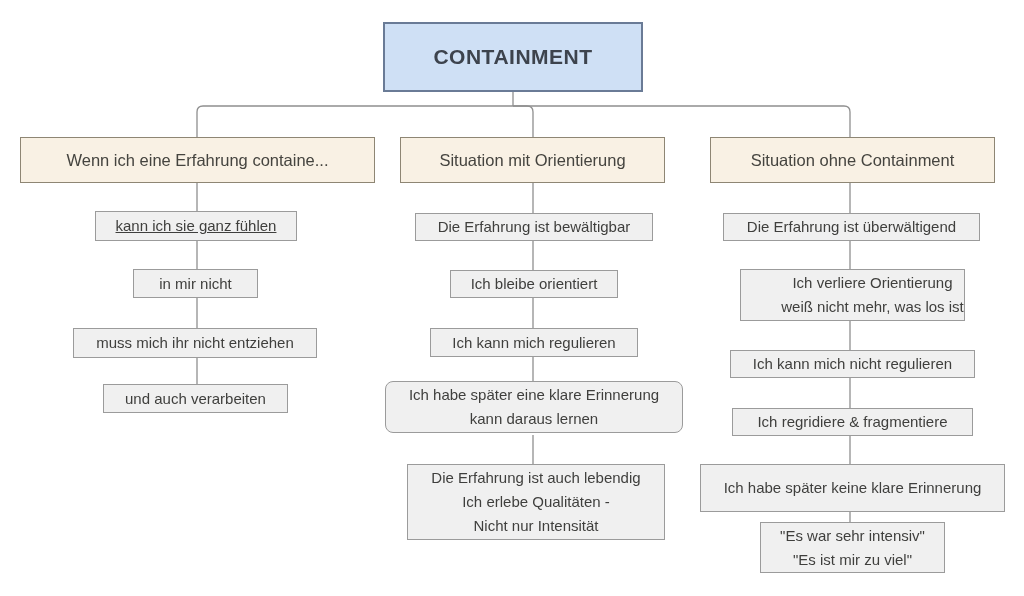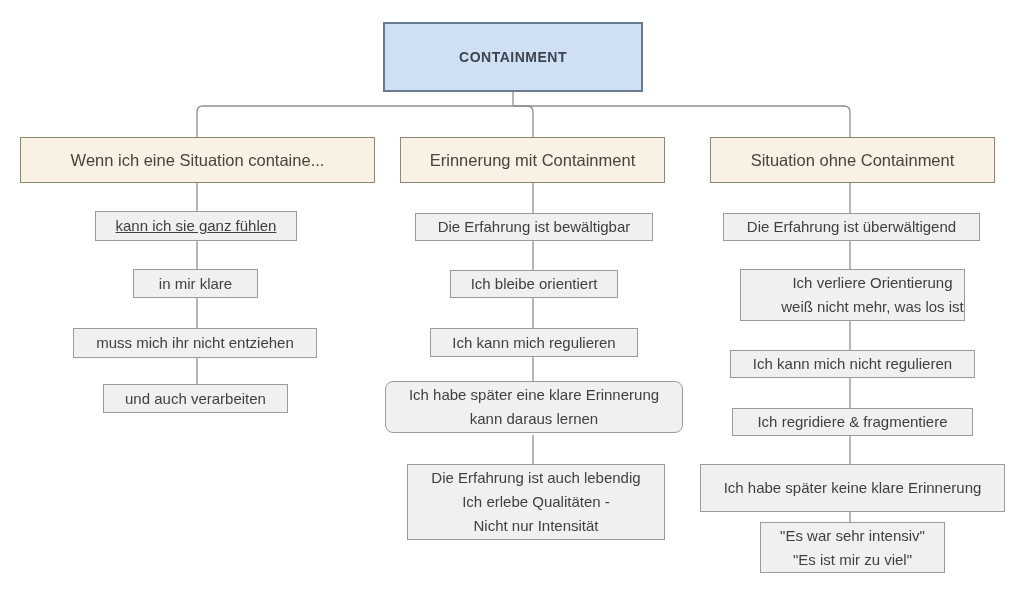--- a/index.html
+++ b/index.html
@@ -17,21 +17,21 @@
     display:flex;flex-direction:column;
     align-items:center;justify-content:center;
     text-align:center;
     box-sizing:border-box;
     white-space:nowrap;
   }
   .root{
     background:#cfe0f5;
     border:2px solid #6a7b96;
     color:#3d434d;
-    font-size:14px;
+    font-size:21px;
     font-weight:bold;
     letter-spacing:.5px;
   }
   .header{
     background:#f9f1e4;
     border:1px solid #8e8674;
     color:#45443f;
     font-size:16.5px;
   }
   .node{
@@ -73,34 +73,34 @@
     <line x1="850" y1="378" x2="850" y2="408"></line>
     <line x1="850" y1="436" x2="850" y2="464"></line>
     <line x1="850" y1="494" x2="850" y2="522"></line>
   </svg>
 
   <div class="box root" style="left:383px;top:22px;width:260px;height:70px;">
     <span>CONTAINMENT</span>
   </div>
 
   <div class="box header" style="left:20px;top:137px;width:355px;height:46px;">
-    <span>Wenn ich eine Situation containe...</span>
+    <span>Wenn ich eine Erfahrung containe...</span>
   </div>
   <div class="box header" style="left:400px;top:137px;width:265px;height:46px;">
-    <span>Erinnerung mit Containment</span>
+    <span>Situation mit Orientierung</span>
   </div>
   <div class="box header" style="left:710px;top:137px;width:285px;height:46px;">
     <span>Situation ohne Containment</span>
   </div>
 
   <div class="box node" style="left:95px;top:211px;width:202px;height:30px;text-decoration:underline;">
     <span>kann ich sie ganz fühlen</span>
   </div>
   <div class="box node" style="left:133px;top:269px;width:125px;height:29px;">
-    <span>in mir klare</span>
+    <span>in mir nicht</span>
   </div>
   <div class="box node" style="left:73px;top:328px;width:244px;height:30px;">
     <span>muss mich ihr nicht entziehen</span>
   </div>
   <div class="box node" style="left:103px;top:384px;width:185px;height:29px;align-items:center;">
     <span>und auch verarbeiten</span>
   </div>
 
   <div class="box node" style="left:415px;top:213px;width:238px;height:28px;text-align:center;">
     <span>Die Erfahrung ist bewältigbar</span>

